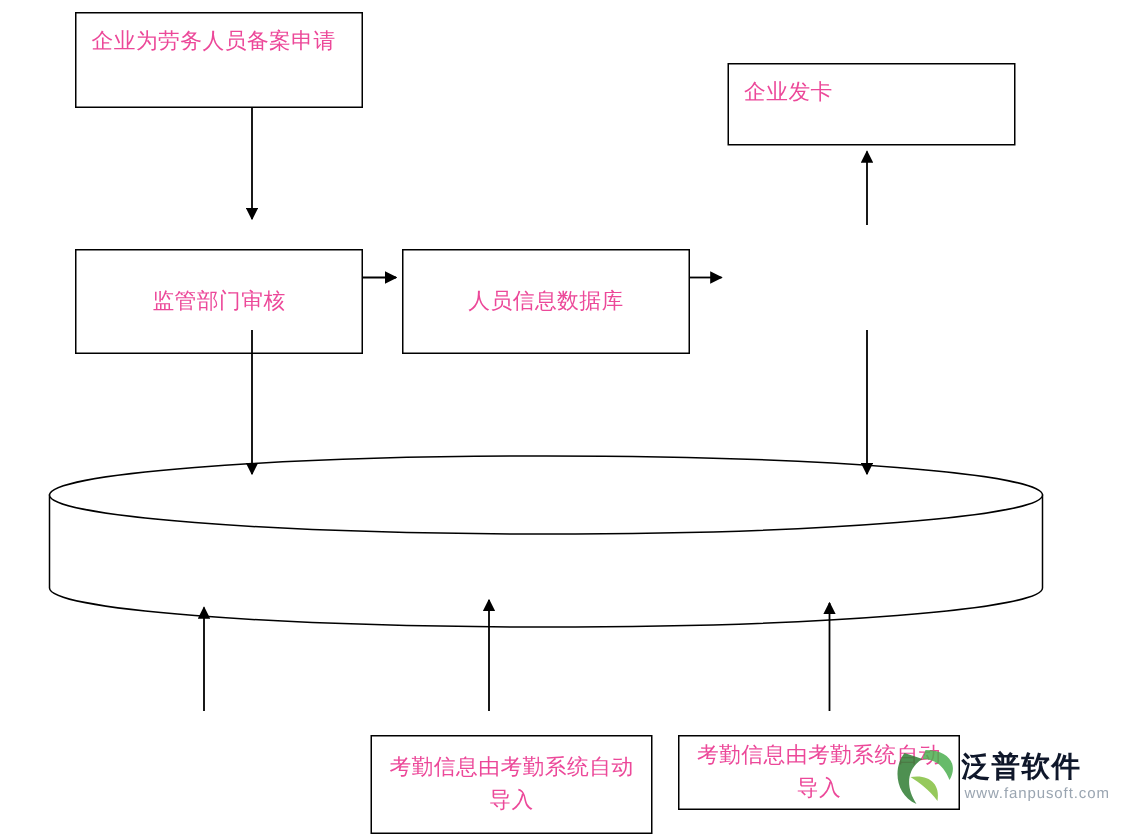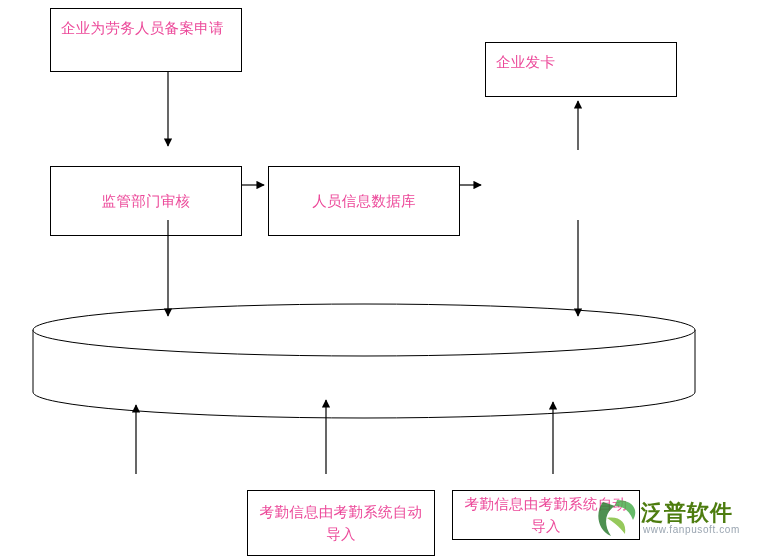--- a/index.html
+++ b/index.html
@@ -58,22 +58,22 @@
     position: absolute;
     right: 8px;
     bottom: 6px;
     width: 160px;
     height: 56px;
   }
   .wm-text {
     position: absolute;
     left: 48px;
     top: 4px;
-    color: #4d7c0f;
-    font-size: 22px;
+    color: #0f172a;
+    font-size: 19px;
     font-weight: bold;
     letter-spacing: 1px;
   }
   .wm-sub {
     position: absolute;
     left: 50px;
     top: 30px;
     color: #9aa5b1;
     font-size: 10px;
     letter-spacing: 0.6px;

